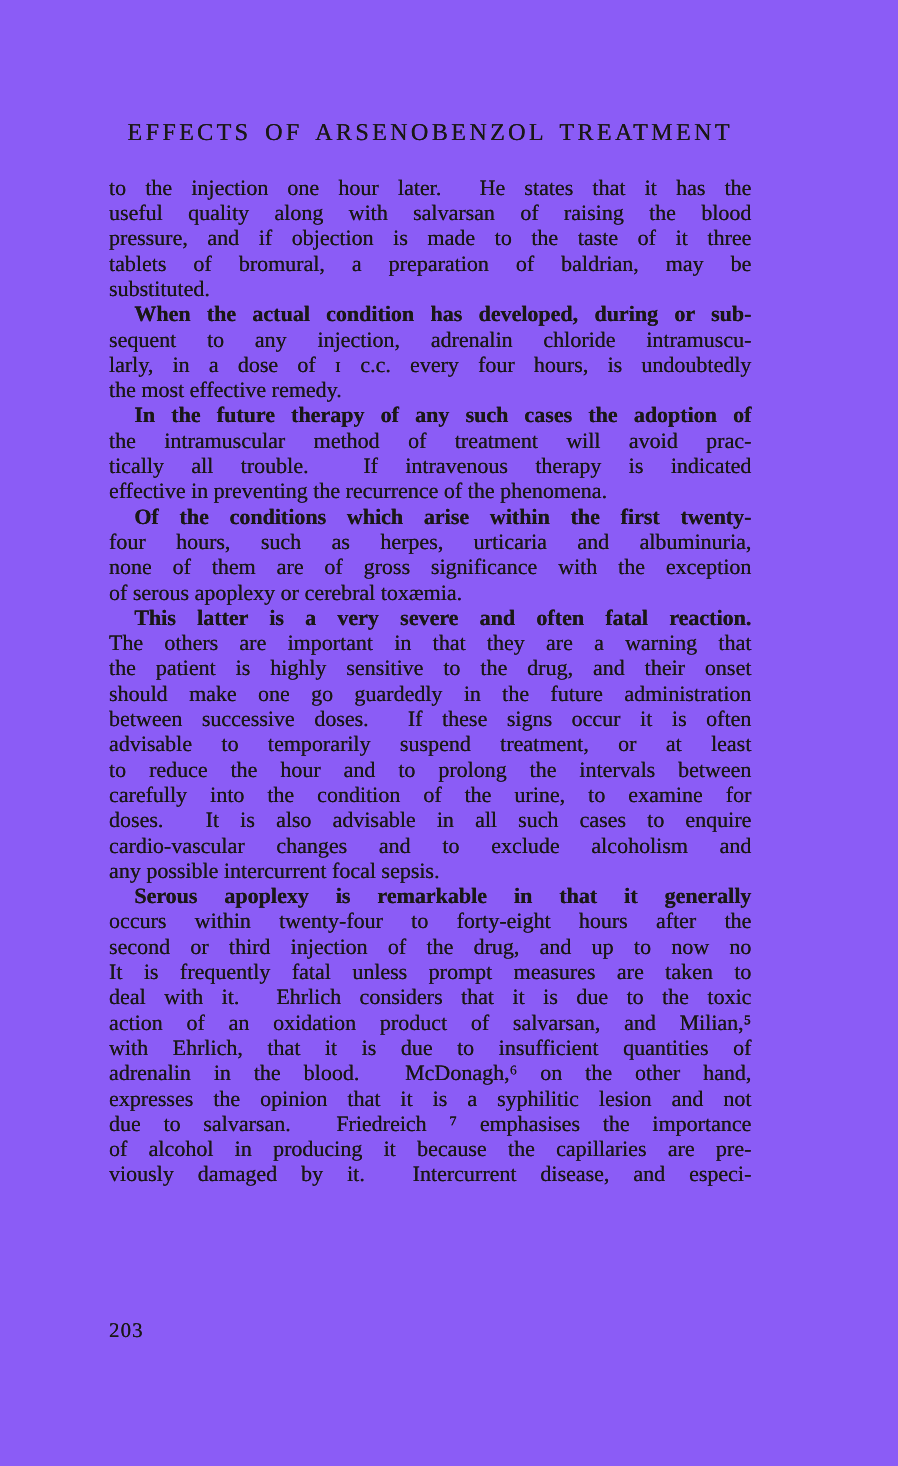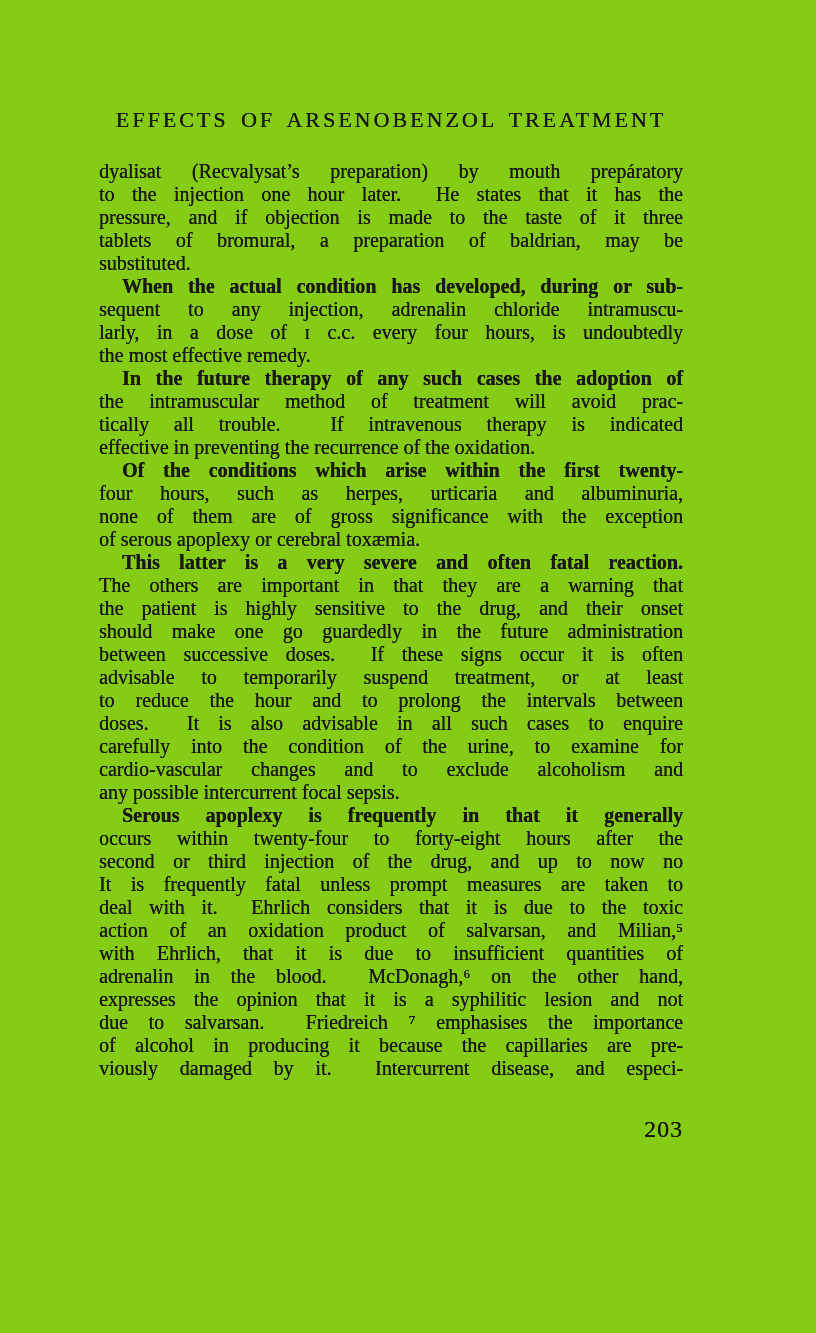--- a/index.html
+++ b/index.html
@@ -11,21 +11,21 @@
     height: 1333px;
     background: #fcfcfa;
     overflow: hidden;
     font-family: "Liberation Serif", "DejaVu Serif", serif;
     color: #1a1816;
   }
   .page {
     position: relative;
     width: 816px;
     height: 1333px;
-    background: #84cc16;
+    background: #8b5cf6;
   }
   .running-head {
     position: absolute;
     left: 99px;
     top: 107px;
     width: 584px;
     text-align: center;
     font-size: 22px;
     line-height: 26px;
     letter-spacing: 3px;
@@ -54,75 +54,75 @@
   .line.first {
     text-indent: 23px;
     font-weight: bold;
   }
   .line.last {
     text-align-last: left;
   }
   .page-number {
     position: absolute;
     left: 99px;
-    top: 1116px;
+    top: 1199px;
     width: 584px;
-    text-align: right;
-    font-size: 24px;
+    text-align: left;
+    font-size: 19px;
     letter-spacing: 1px;
     text-shadow: 0.2px 0 0 currentColor;
   }
 </style>
 </head>
 <body>
 
 <div class="page">
   <div class="running-head">EFFECTS OF ARSENOBENZOL TREATMENT</div>
 
   <div class="text-block" id="text-block">
       <div class="paragraph">
-        <div class="line">dyalisat (Recvalysat’s preparation) by mouth prepáratory</div>
         <div class="line">to the injection one hour later.&nbsp; He states that it has the</div>
+        <div class="line">useful quality along with salvarsan of raising the blood</div>
         <div class="line">pressure, and if objection is made to the taste of it three</div>
         <div class="line">tablets of bromural, a preparation of baldrian, may be</div>
         <div class="line last">substituted.</div>
       </div>
       <div class="paragraph">
         <div class="line first">When the actual condition has developed, during or sub-</div>
         <div class="line">sequent to any injection, adrenalin chloride intramuscu-</div>
         <div class="line">larly, in a dose of ɪ c.c. every four hours, is undoubtedly</div>
         <div class="line last">the most effective remedy.</div>
       </div>
       <div class="paragraph">
         <div class="line first">In the future therapy of any such cases the adoption of</div>
         <div class="line">the intramuscular method of treatment will avoid prac-</div>
         <div class="line">tically all trouble.&nbsp; If intravenous therapy is indicated</div>
-        <div class="line last">effective in preventing the recurrence of the oxidation.</div>
+        <div class="line last">effective in preventing the recurrence of the phenomena.</div>
       </div>
       <div class="paragraph">
         <div class="line first">Of the conditions which arise within the first twenty-</div>
         <div class="line">four hours, such as herpes, urticaria and albuminuria,</div>
         <div class="line">none of them are of gross significance with the exception</div>
         <div class="line last">of serous apoplexy or cerebral toxæmia.</div>
       </div>
       <div class="paragraph">
         <div class="line first">This latter is a very severe and often fatal reaction.</div>
         <div class="line">The others are important in that they are a warning that</div>
         <div class="line">the patient is highly sensitive to the drug, and their onset</div>
         <div class="line">should make one go guardedly in the future administration</div>
         <div class="line">between successive doses.&nbsp; If these signs occur it is often</div>
         <div class="line">advisable to temporarily suspend treatment, or at least</div>
         <div class="line">to reduce the hour and to prolong the intervals between</div>
+        <div class="line">carefully into the condition of the urine, to examine for</div>
         <div class="line">doses.&nbsp; It is also advisable in all such cases to enquire</div>
-        <div class="line">carefully into the condition of the urine, to examine for</div>
         <div class="line">cardio-vascular changes and to exclude alcoholism and</div>
         <div class="line last">any possible intercurrent focal sepsis.</div>
       </div>
       <div class="paragraph">
-        <div class="line first">Serous apoplexy is frequently in that it generally</div>
+        <div class="line first">Serous apoplexy is remarkable in that it generally</div>
         <div class="line">occurs within twenty-four to forty-eight hours after the</div>
         <div class="line">second or third injection of the drug, and up to now no</div>
         <div class="line">It is frequently fatal unless prompt measures are taken to</div>
         <div class="line">deal with it.&nbsp; Ehrlich considers that it is due to the toxic</div>
         <div class="line">action of an oxidation product of salvarsan, and Milian,⁵</div>
         <div class="line">with Ehrlich, that it is due to insufficient quantities of</div>
         <div class="line">adrenalin in the blood.&nbsp; McDonagh,⁶ on the other hand,</div>
         <div class="line">expresses the opinion that it is a syphilitic lesion and not</div>
         <div class="line">due to salvarsan.&nbsp; Friedreich ⁷ emphasises the importance</div>
         <div class="line">of alcohol in producing it because the capillaries are pre-</div>

